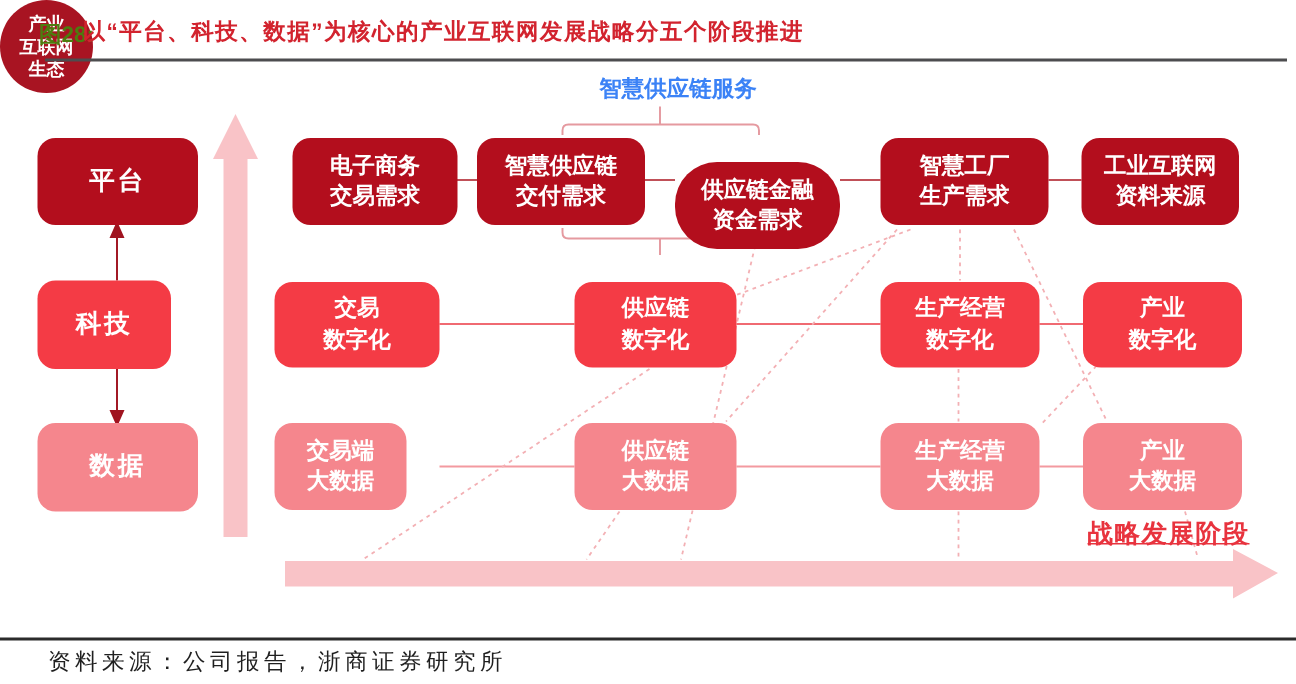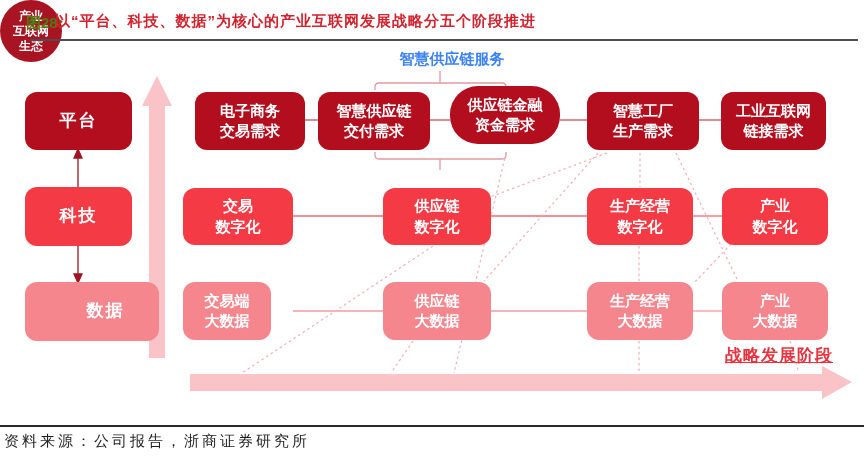--- a/index.html
+++ b/index.html
@@ -4,21 +4,21 @@
 <style>
   html,body{margin:0;padding:0;background:#fff;}
   #canvas{position:relative;width:864px;height:456px;background:#fff;overflow:hidden;
           font-family:"Liberation Sans",sans-serif;}
   #wires{position:absolute;left:0;top:0;z-index:0;}
   .abs{position:absolute;}
   .fig-watermark{left:26px;top:14px;color:#4d7c0f;font-weight:bold;font-size:15px;}
   .title{left:55px;top:12px;color:#d2232e;font-weight:bold;font-size:15px;letter-spacing:1px;}
   .rule-top{left:30px;top:39px;width:828px;height:2px;background:#4d4d4f;}
   .rule-bottom{left:0;top:425px;width:864px;height:2px;background:#2b2b2b;}
-  .source{left:4px;top:432px;color:#1f1f1f;font-size:15px;letter-spacing:3px;
+  .source{left:32px;top:432px;color:#1f1f1f;font-size:15px;letter-spacing:3px;
           font-family:Liberation Serif, serif;}
   .box{position:absolute;z-index:2;border-radius:12px;color:#fff;display:flex;
        flex-direction:column;align-items:center;justify-content:center;text-align:center;
        font-weight:bold;font-size:15px;line-height:1.35;}
   .dark{background:#b30e1d;}
   .red{background:#f43b45;}
   .pinkbox{background:#f5868d;}
   .leftcol{font-size:17px;letter-spacing:2px;}
   .brace-label{left:362px;top:50px;width:180px;text-align:center;color:#3b82f6;
                font-weight:bold;font-size:15px;z-index:3;}
@@ -87,46 +87,46 @@
 
   <div class="abs fig-watermark">图28:</div>
   <div class="abs title">以“平台、科技、数据”为核心的产业互联网发展战略分五个阶段推进</div>
   <div class="abs rule-top"></div>
 
   <div class="abs brace-label">智慧供应链服务</div>
 
   <div class="box dark leftcol" style="left:25px;top:92px;width:107px;height:58px;">
     <span>平台</span>
   </div>
-  <div class="box red leftcol" style="left:25px;top:187px;width:107px;height:59px;">
+  <div class="box red leftcol" style="left:25px;top:187px;width:89px;height:59px;">
     <span>科技</span>
   </div>
-  <div class="box pinkbox leftcol" style="left:25px;top:282px;width:107px;height:59px;padding-left:27px;">
+  <div class="box pinkbox leftcol" style="left:25px;top:282px;width:107px;height:59px;">
     <span>数据</span>
   </div>
 
   <div class="box dark" style="left:183px;top:92px;width:110px;height:58px;margin-left:12px;">
     <span>电子商务</span>
     <span>交易需求</span>
   </div>
   <div class="box dark" style="left:318px;top:92px;width:112px;height:58px;">
     <span>智慧供应链</span>
     <span>交付需求</span>
   </div>
-  <div class="box dark" style="left:450px;top:86px;width:110px;height:58px;border-radius:28px;">
+  <div class="box dark" style="left:450px;top:108px;width:110px;height:58px;border-radius:28px;">
     <span>供应链金融</span>
     <span>资金需求</span>
   </div>
   <div class="box dark" style="left:587px;top:92px;width:112px;height:58px;">
     <span>智慧工厂</span>
     <span>生产需求</span>
   </div>
   <div class="box dark" style="left:721px;top:92px;width:105px;height:58px;">
     <span>工业互联网</span>
-    <span>链接需求</span>
+    <span>资料来源</span>
   </div>
 
   <div class="box red" style="left:183px;top:188px;width:110px;height:57px;">
     <span>交易</span>
     <span>数字化</span>
   </div>
   <div class="box red" style="left:383px;top:188px;width:108px;height:57px;">
     <span>供应链</span>
     <span>数字化</span>
   </div>

